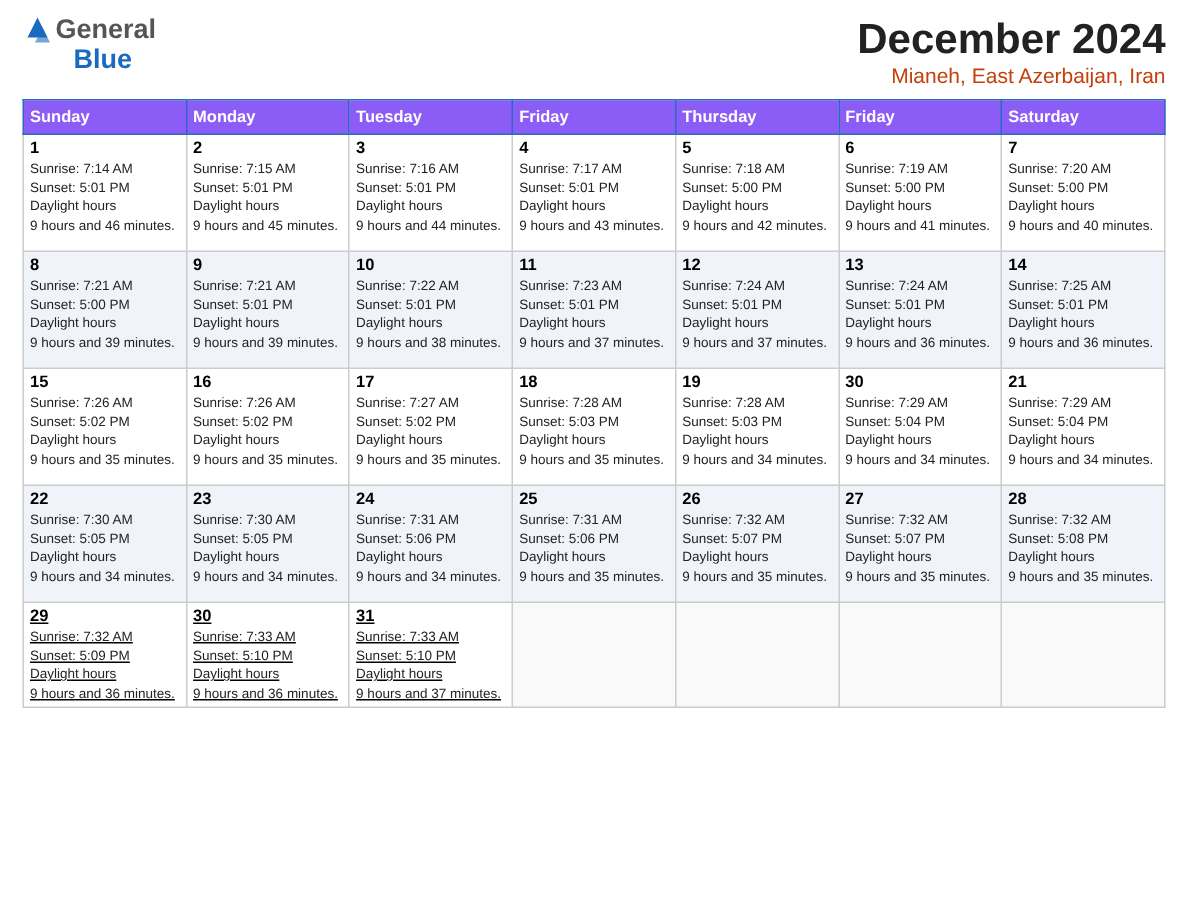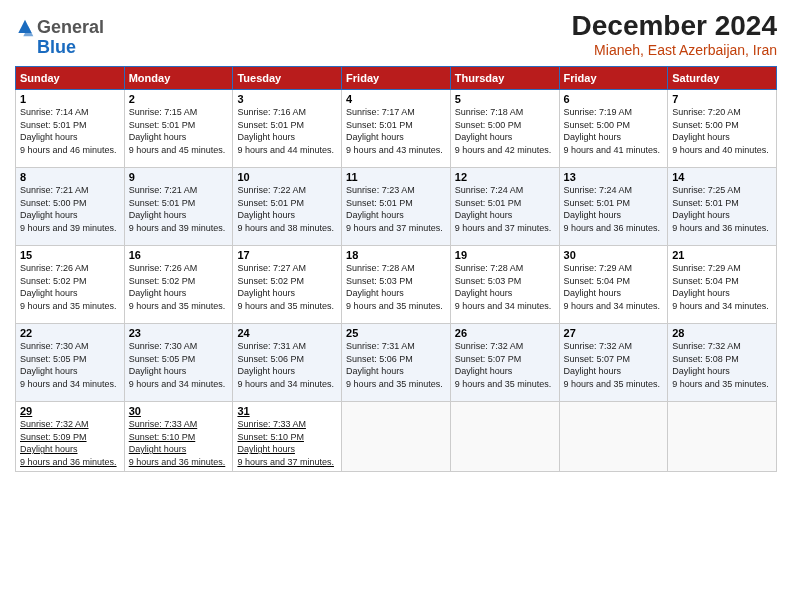--- a/index.html
+++ b/index.html
@@ -11,21 +11,21 @@
       overflow: hidden;
     }
     .page {
       width: 792px;
       height: 612px;
       padding: 10px 15px;
     }
     .header {
       display: flex;
       justify-content: space-between;
-      align-items: flex-end;
+      align-items: flex-start;
       margin-bottom: 8px;
     }
     .logo {
       display: flex;
       flex-direction: column;
       font-size: 18px;
       font-weight: bold;
       line-height: 1.1;
     }
     .logo-icon {
@@ -50,21 +50,21 @@
     .location {
       font-size: 14px;
       color: #c2410c;
     }
     .calendar {
       width: 100%;
       border-collapse: collapse;
       font-size: 9.5px;
     }
     .calendar th {
-      background: #b91c1c;
+      background: #8b5cf6;
       color: #fff;
       padding: 5px 4px;
       font-size: 11px;
       font-weight: bold;
       border: 1px solid #2a6bbf;
       text-align: left;
     }
     .calendar td {
       border: 1px solid #ccc;
       vertical-align: top;
@@ -101,21 +101,21 @@
 <div class="page">
   <div class="header">
     <div class="logo">
       <div class="logo-row">
         <svg class="logo-icon" viewBox="0 0 24 24">
           <polygon points="12,2 20,18 4,18" fill="#1a6bbf"></polygon>
           <polygon points="16,10 22,22 10,22" fill="#1a6bbf" opacity="0.6"></polygon>
         </svg>
         <span style="color:#555;font-size:18px;font-weight:bold;">General</span>
       </div>
-      <span style="color:#1a6bbf;font-size:18px;font-weight:bold;margin-left:22px;">Blue</span>
+      <span style="color:#1a6bbf;font-size:18px;font-weight:bold;margin-left:34px;">Blue</span>
     </div>
     <div class="title-block">
       <div class="month-title">December 2024</div>
       <div class="location">Mianeh, East Azerbaijan, Iran</div>
     </div>
   </div>
 
   <table class="calendar">
     <thead>
       <tr>

